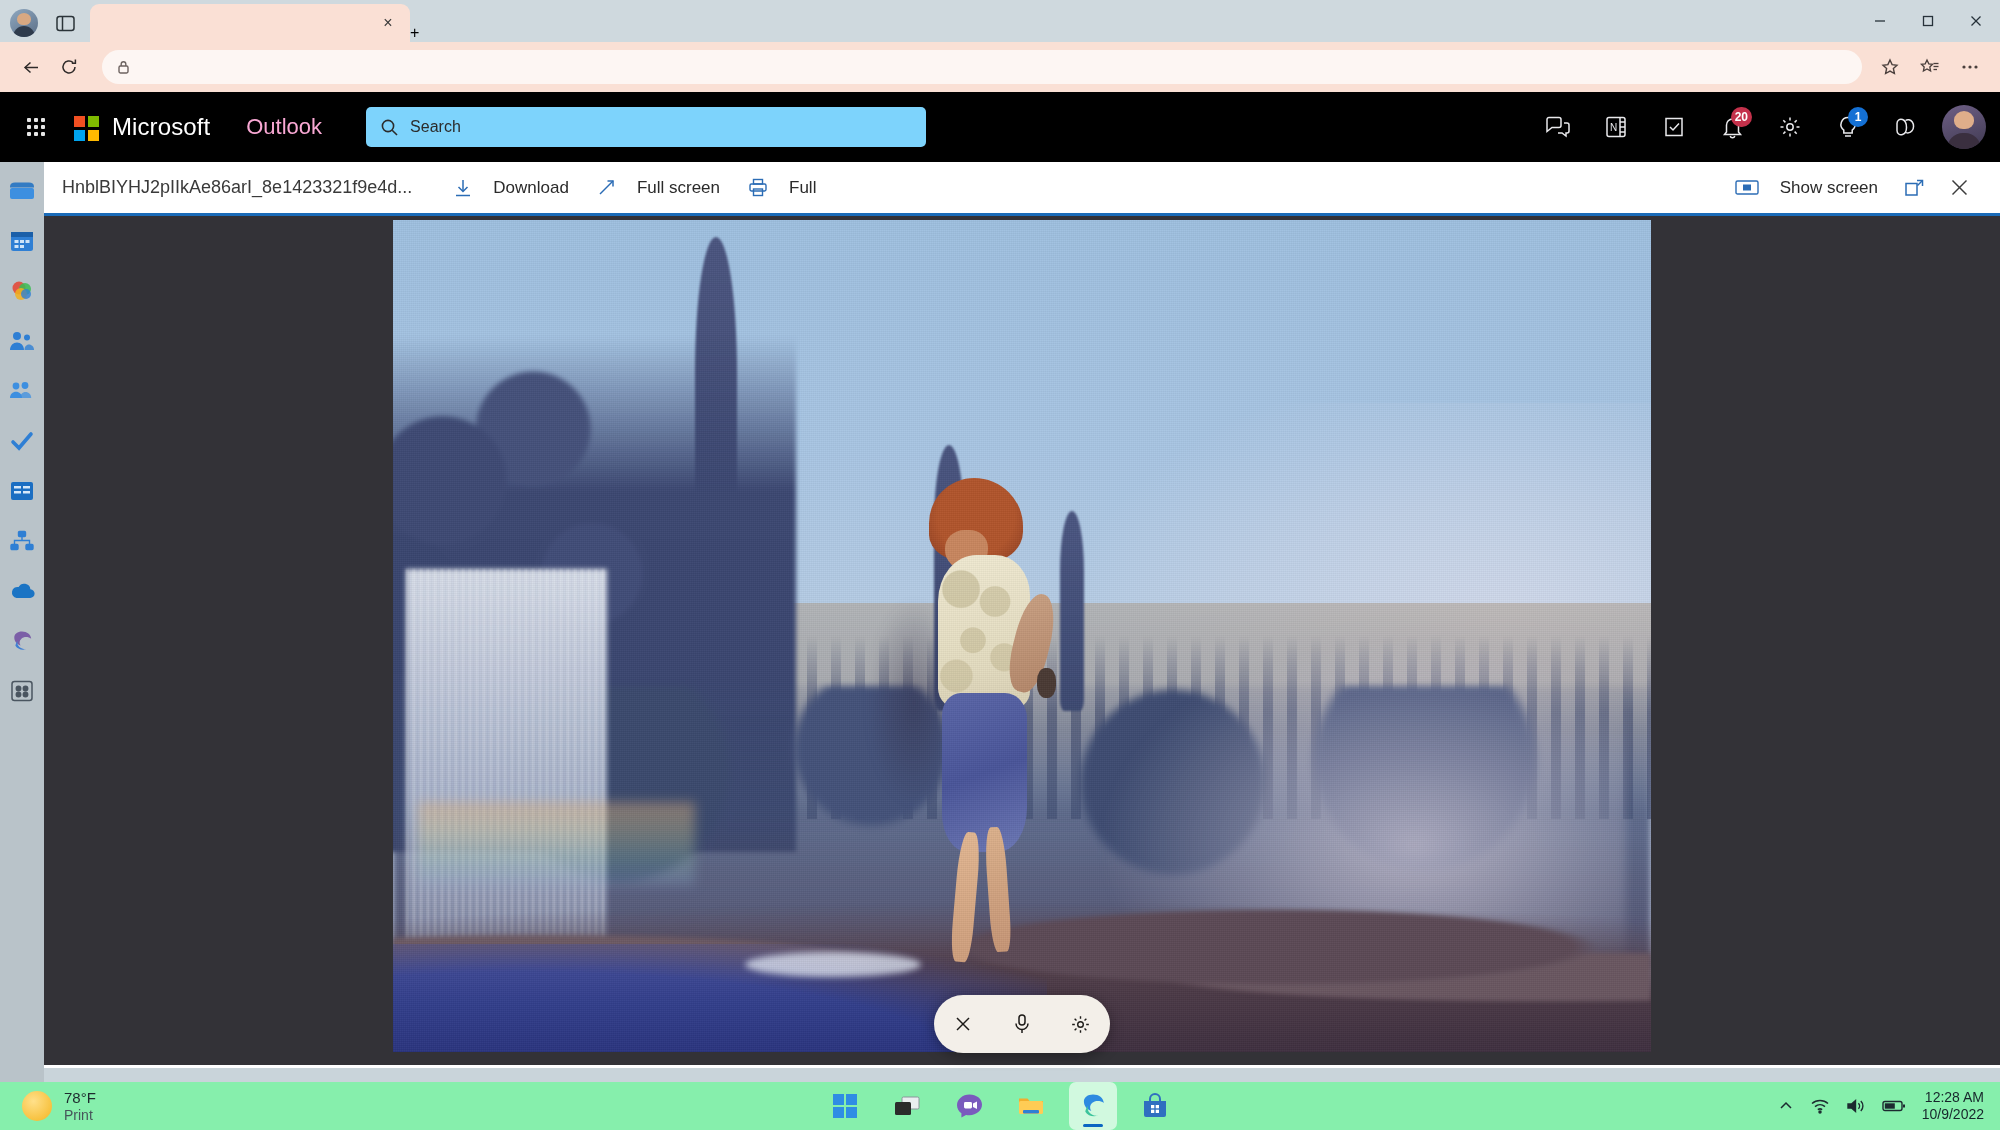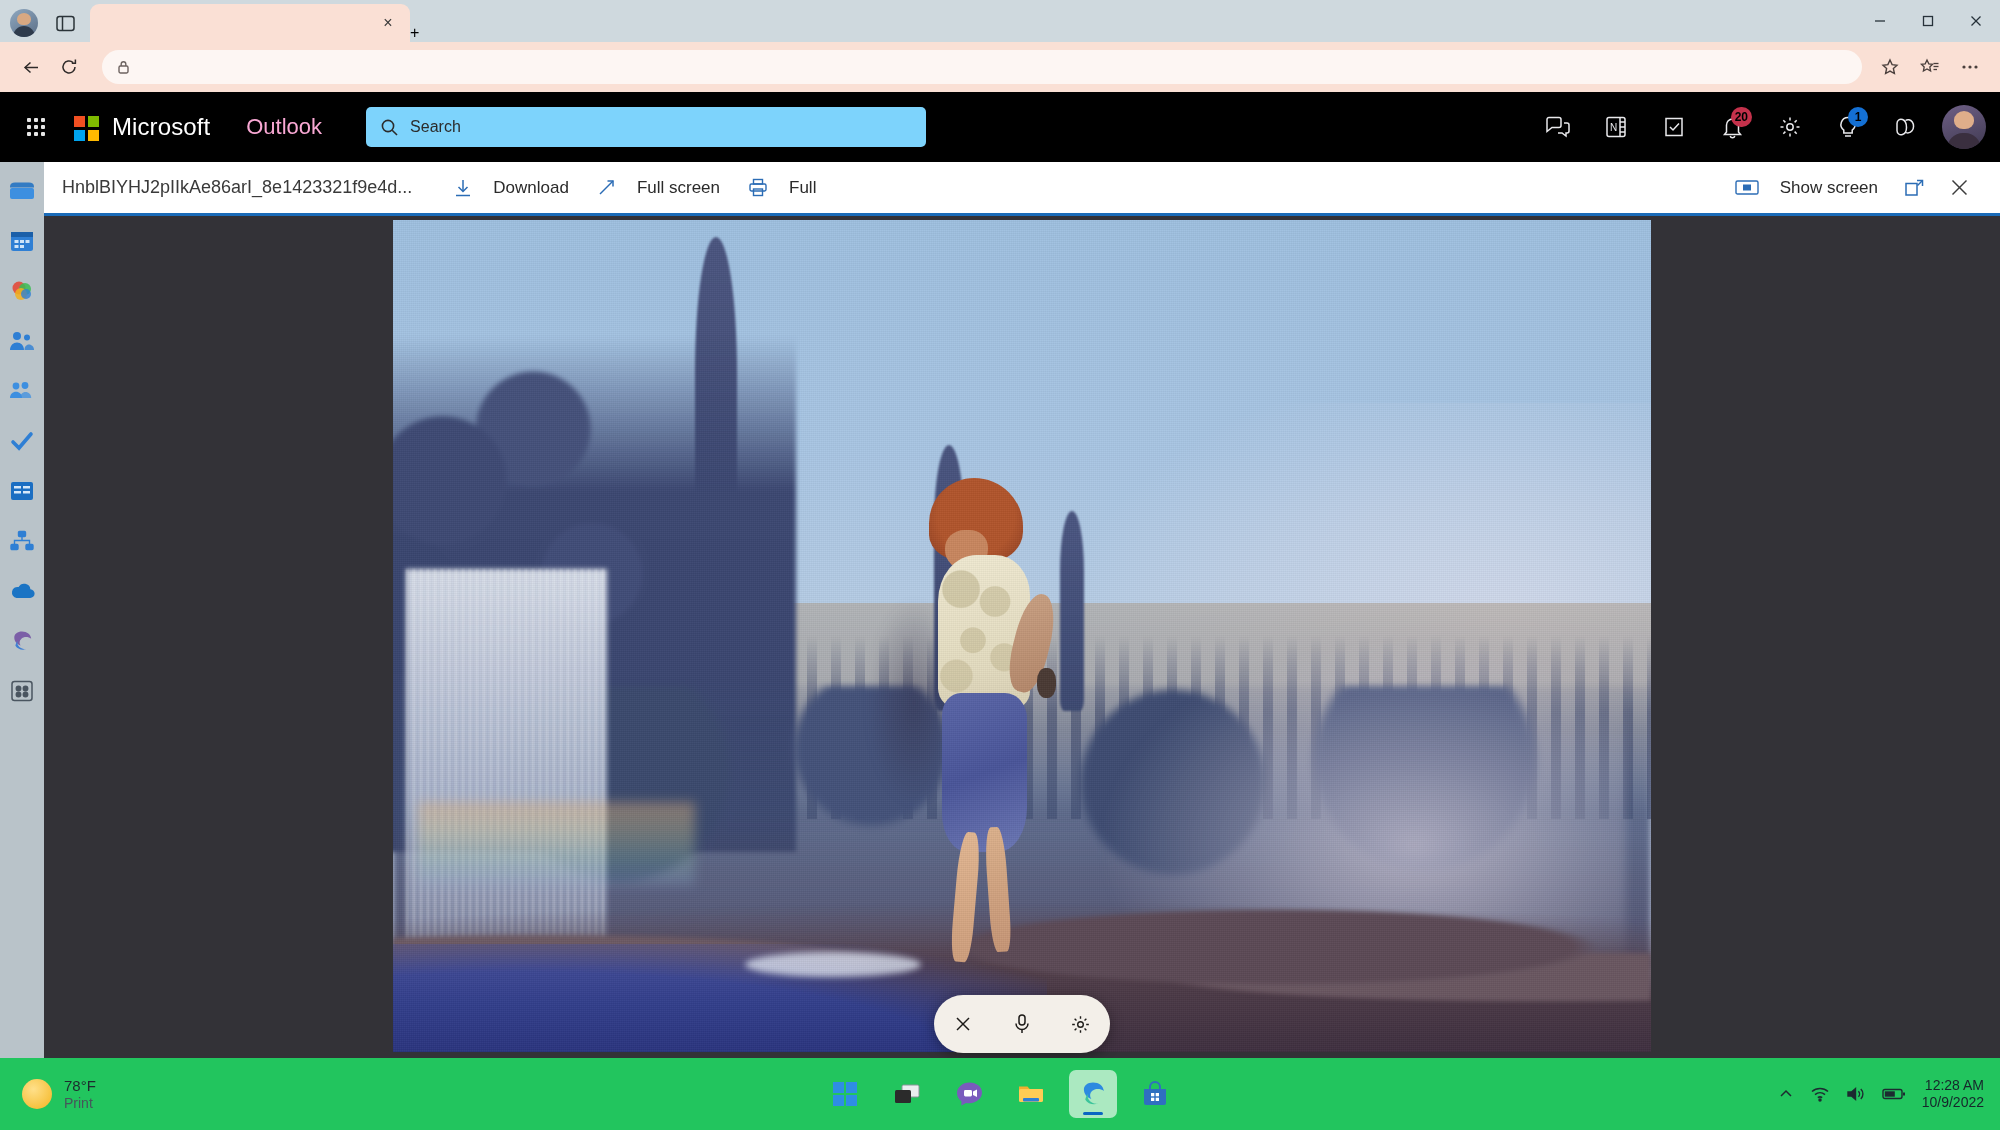--- a/index.html
+++ b/index.html
@@ -88,21 +88,21 @@
     display: flex; align-items: center; padding: 0 14px; flex: none;
   }
   .o-search-text { color: #2b2b2b; font-size: 16px; margin-left: 11px; }
   .o-header-spacer { flex: 1 1 auto; }
   .o-icons { display: flex; align-items: center; gap: 6px; flex: none; }
   .o-ic {
     width: 52px; height: 52px; display: flex; align-items: center; justify-content: center;
     color: #e9e9ec; position: relative;
   }
   .badge {
-    position: absolute; font-size: 12px; color: #000000; border-radius: 10px;
+    position: absolute; font-size: 12px; color: #ffffff; border-radius: 10px;
     min-width: 20px; height: 20px; display: flex; align-items: center; justify-content: center;
     padding: 0 4px; font-weight: 600; top: 6px; right: 6px;
   }
   .badge-red { background: #c4314b; }
   .badge-blue { background: #1470d4; }
   .o-avatar {
     width: 44px; height: 44px; border-radius: 50%; margin-left: 10px; flex: none;
     background: linear-gradient(160deg,#6e5f85,#403a52); position: relative; overflow: hidden;
   }
   .o-avatar::before {
@@ -331,22 +331,22 @@
   .voice-pill {
     position: absolute; left: 50%; transform: translateX(-50%);
     bottom: 12px; width: 176px; height: 58px; background: #f3efe9;
     border-radius: 29px; display: flex; align-items: center;
     justify-content: space-around; box-shadow: 0 3px 14px rgba(0,0,0,.35);
   }
   .vp-ic { width: 36px; height: 36px; display: flex; align-items: center; justify-content: center; color: #1d1b18; }
 
   
   .taskbar {
-    position: absolute; left: 0; bottom: 0; width: 2000px; height: 72px;
-    background: #22c55e; display: flex; align-items: center;
+    position: absolute; left: 0; bottom: 0; width: 2000px; height: 48px;
+    background: #86efac; display: flex; align-items: center;
   }
   .weather { display: flex; align-items: center; gap: 12px; margin-left: 22px; flex: none; }
   .sun {
     width: 30px; height: 30px; border-radius: 50%;
     background: radial-gradient(circle at 38% 34%, #ffe08a, #f7c240 70%, #eeb02c 100%);
   }
   .weather-text { line-height: 1.15; }
   .weather-temp { font-size: 15px; color: #1d2b2e; }
   .weather-cond { font-size: 14px; color: #46555a; }
   .tb-center {

